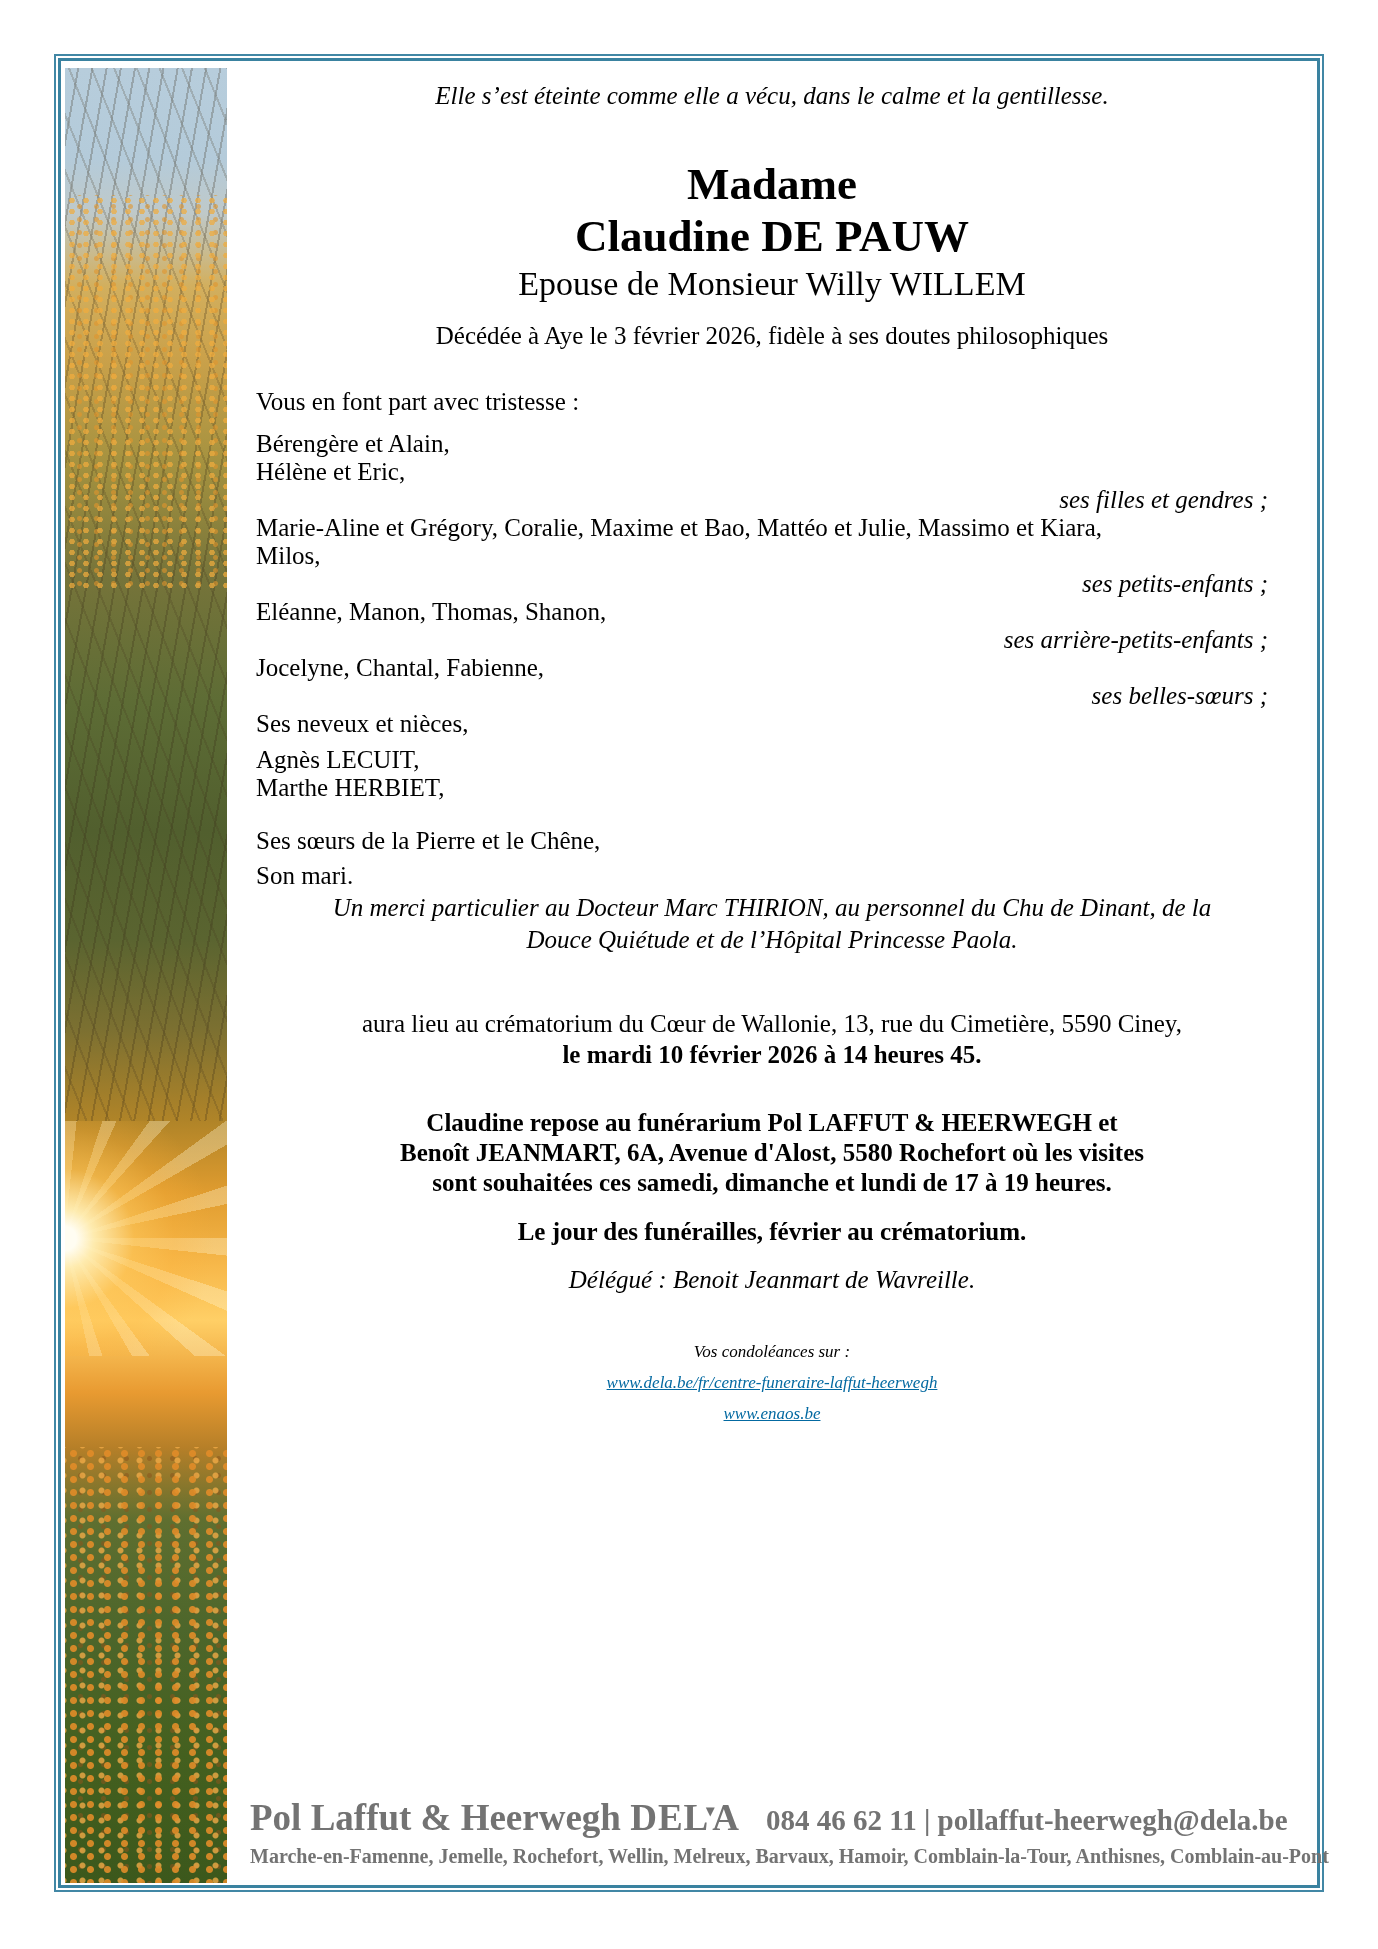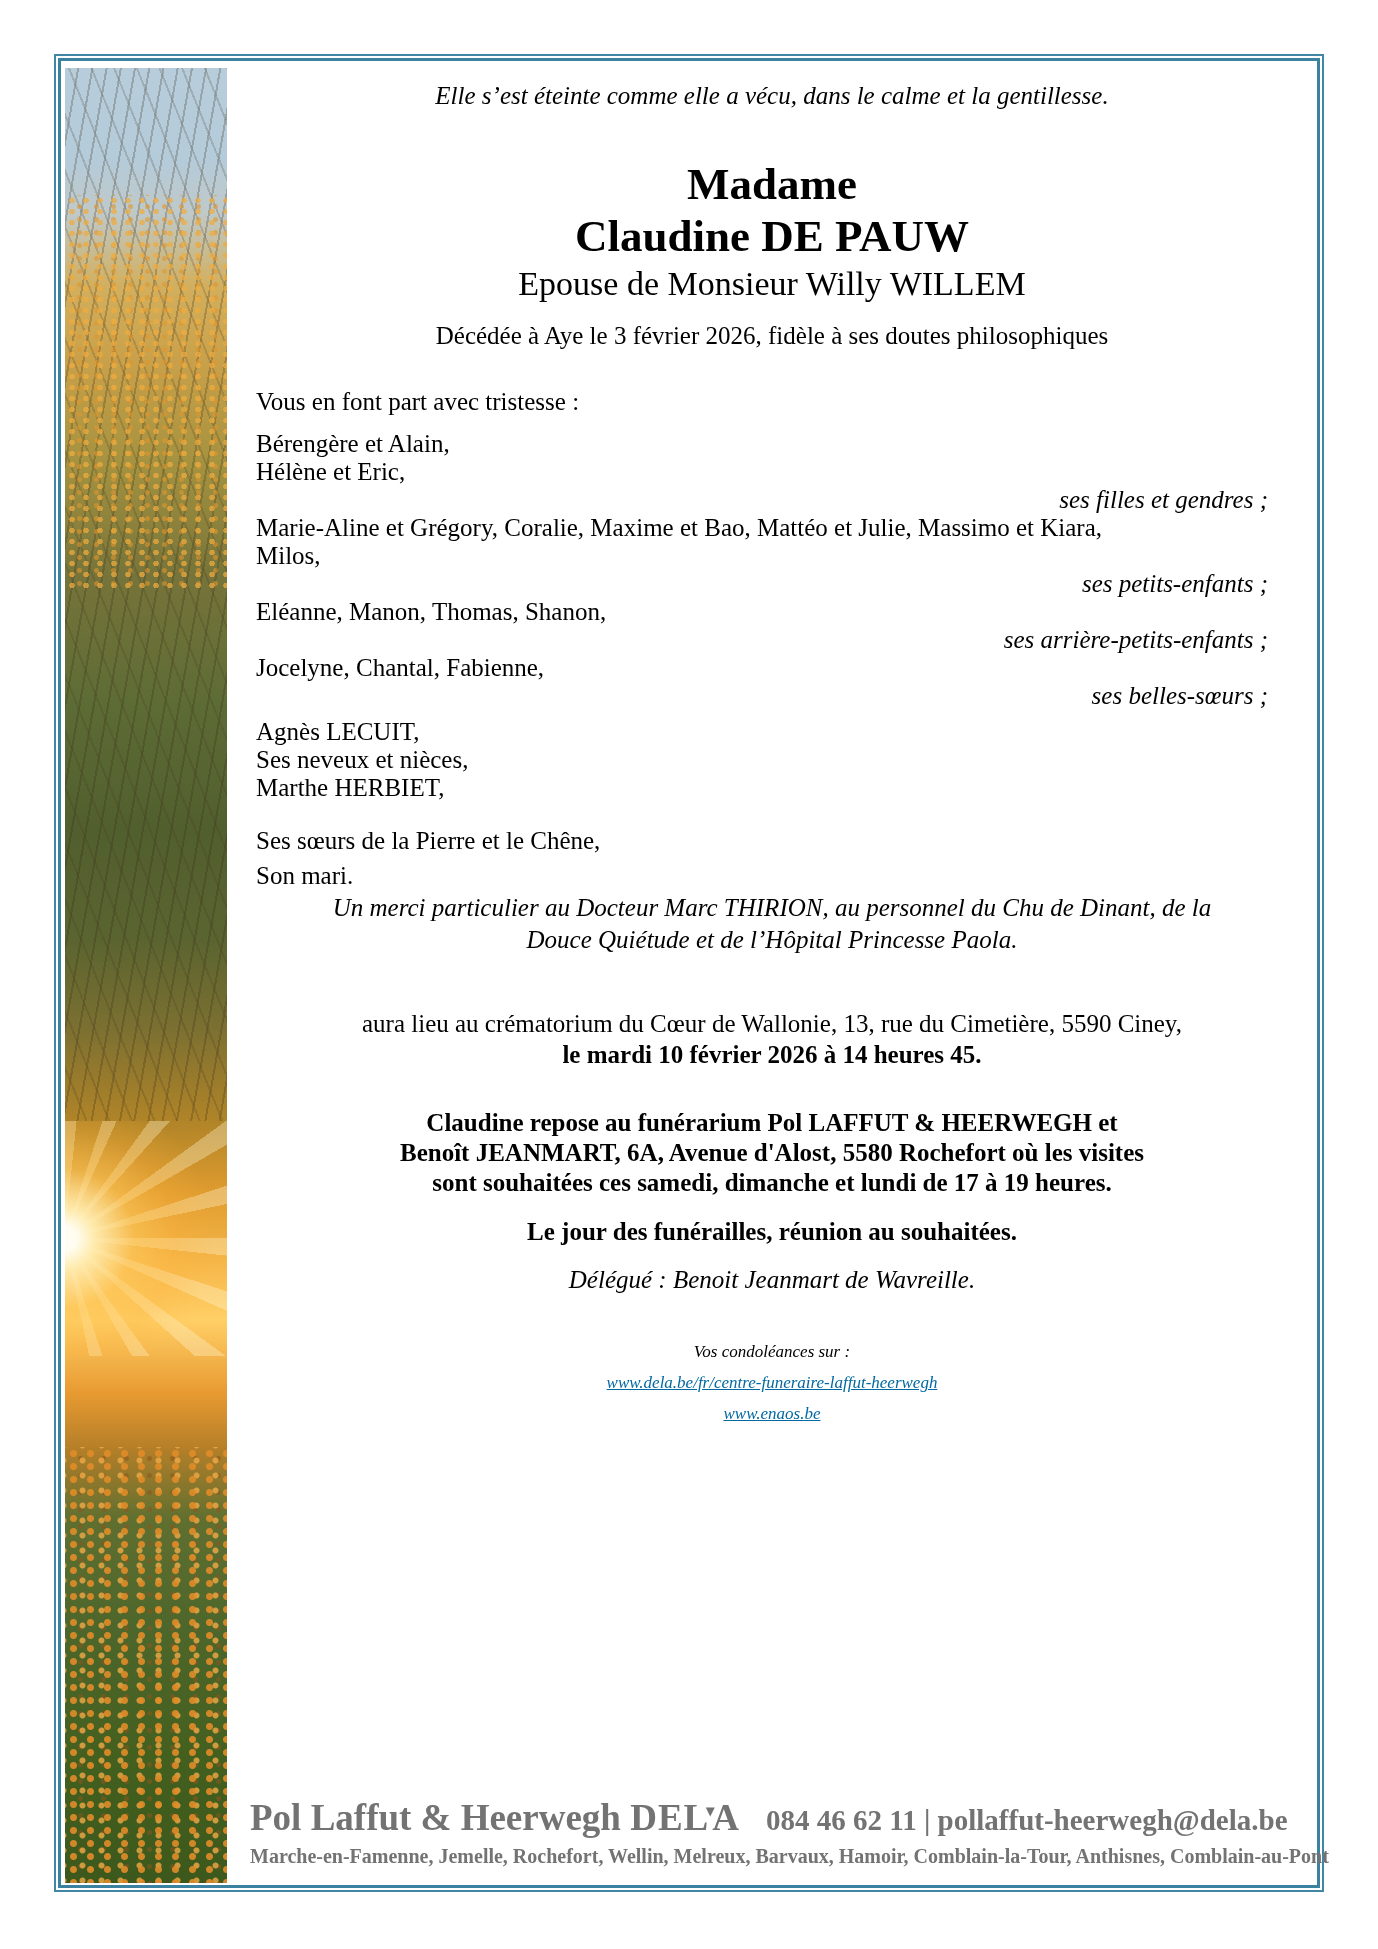--- a/index.html
+++ b/index.html
@@ -114,22 +114,22 @@
     <div class="ann-line">Bérengère et Alain,</div>
     <div class="ann-line">Hélène et Eric,</div>
     <div class="ann-line relation">ses filles et gendres ;</div>
     <div class="ann-line">Marie-Aline et Grégory, Coralie, Maxime et Bao, Mattéo et Julie, Massimo et Kiara,</div>
     <div class="ann-line">Milos,</div>
     <div class="ann-line relation">ses petits-enfants ;</div>
     <div class="ann-line">Eléanne, Manon, Thomas, Shanon,</div>
     <div class="ann-line relation">ses arrière-petits-enfants ;</div>
     <div class="ann-line">Jocelyne, Chantal, Fabienne,</div>
     <div class="ann-line relation">ses belles-sœurs ;</div>
+    <div class="ann-line">Ses neveux et nièces,</div>
     <div class="ann-line mt8">Agnès LECUIT,</div>
-    <div class="ann-line">Ses neveux et nièces,</div>
     <div class="ann-line">Marthe HERBIET,</div>
     <div class="ann-line mt12">Ses sœurs de la Pierre et le Chêne,</div>
     <div class="ann-line mt7">Son mari.</div>
   </div>
 
   <div class="blk tribute center">
     <div>Un merci particulier au Docteur Marc THIRION, au personnel du Chu de Dinant, de la</div>
     <div>Douce Quiétude et de l’Hôpital Princesse Paola.</div>
   </div>
 
@@ -137,21 +137,21 @@
     <div>aura lieu au crématorium du Cœur de Wallonie, 13, rue du Cimetière, 5590 Ciney,</div>
     <div class="bold">le mardi 10 février 2026 à 14 heures 45.</div>
   </div>
 
   <div class="blk repose center">
     <div>Claudine repose au funérarium Pol LAFFUT &amp; HEERWEGH et</div>
     <div>Benoît JEANMART, 6A, Avenue d'Alost, 5580 Rochefort où les visites</div>
     <div>sont souhaitées ces samedi, dimanche et lundi de 17 à 19 heures.</div>
   </div>
 
-  <div class="blk funeral-day center">Le jour des funérailles, réunion au souhaitées.</div>
+  <div class="blk funeral-day center">Le jour des funérailles, février au crématorium.</div>
 
   <div class="blk delegate center">Délégué : Benoit Jeanmart de Wavreille.</div>
 
   <div class="blk condolences center">
     <div class="label">Vos condoléances sur :</div>
     <a>www.dela.be/fr/centre-funeraire-laffut-heerwegh</a>
     <a>www.enaos.be</a>
   </div>
 
   <div class="footer">

